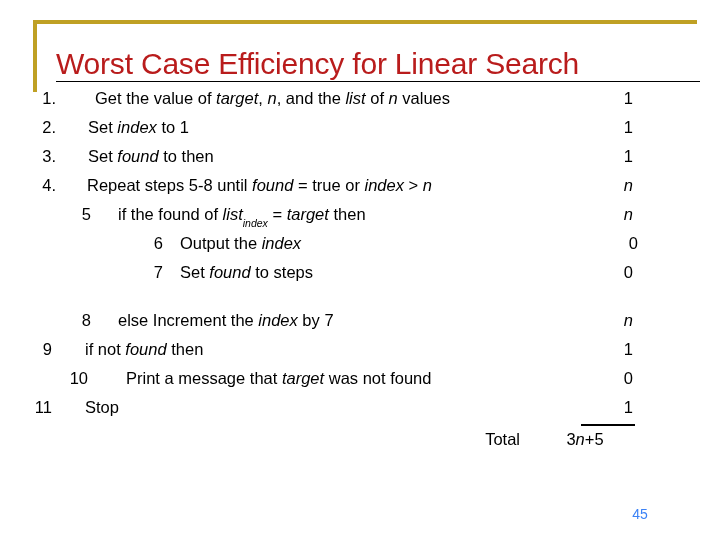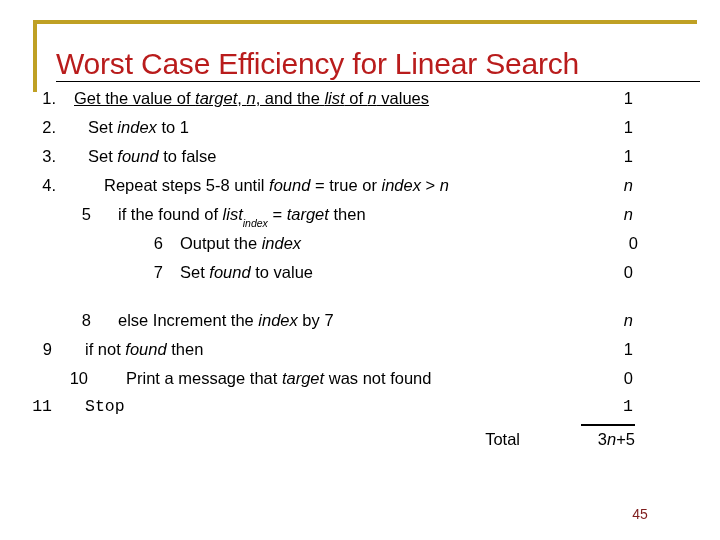--- a/index.html
+++ b/index.html
@@ -129,99 +129,99 @@
     width: 100px;
     text-align: right;
     font-size: 16.5px;
   }
 
   .total-value {
     position: absolute;
     left: 535px;
     top: 430px;
     width: 100px;
-    text-align: right;
+    text-align: center;
     font-size: 16.5px;
   }
 
   
   .page-number {
     position: absolute;
     left: 620px;
     top: 506px;
     width: 40px;
     text-align: center;
     font-size: 14px;
-    color: #7f1d1d;
+    color: #3b82f6;
   }
 </style>
 </head>
 <body>
 
 <div class="slide">
 
   <div class="frame-top"></div>
   <div class="frame-left"></div>
 
   <div class="title-rule"></div>
 
   <h1 class="slide-title">Worst Case Efficiency for Linear Search</h1>
 
   <div class="algo" id="algo-body">
       <div class="row" style="top: 0px;">
         <span class="num" style="left: -4px; width: 60px;">1.</span>
-        <span class="txt" style="left: 74px; text-decoration: underline;"><span>Get the value of </span><i>target</i><span>, </span><i>n</i><span>, and the </span><i>list</i><span> of </span><i>n</i><span> values</span></span>
+        <span class="txt" style="left: 95px;"><span>Get the value of </span><i>target</i><span>, </span><i>n</i><span>, and the </span><i>list</i><span> of </span><i>n</i><span> values</span></span>
         <span class="cost" style="left: 573px; width: 60px;">1</span>
       </div>
       <div class="row" style="top: 29px;">
         <span class="num" style="left: -4px; width: 60px;">2.</span>
         <span class="txt" style="left: 88px;"><span>Set </span><i>index</i><span> to 1</span></span>
         <span class="cost" style="left: 573px; width: 60px;">1</span>
       </div>
       <div class="row" style="top: 58px;">
         <span class="num" style="left: -4px; width: 60px;">3.</span>
-        <span class="txt" style="left: 88px;"><span>Set </span><i>found</i><span> to false</span></span>
+        <span class="txt" style="left: 88px;"><span>Set </span><i>found</i><span> to then</span></span>
         <span class="cost" style="left: 573px; width: 60px;">1</span>
       </div>
       <div class="row" style="top: 87px;">
         <span class="num" style="left: -4px; width: 60px;">4.</span>
-        <span class="txt" style="left: 104px; text-align: right;"><span>Repeat steps 5-8 until </span><i>found</i><span> = true or </span><i>index</i><span> &gt; </span><i>n</i></span>
+        <span class="txt" style="left: 87px; text-align: right;"><span>Repeat steps 5-8 until </span><i>found</i><span> = true or </span><i>index</i><span> &gt; </span><i>n</i></span>
         <span class="cost" style="left: 573px; width: 60px; font-style: italic;">n</span>
       </div>
       <div class="row" style="top: 116px;">
         <span class="num" style="left: 31px; width: 60px;">5</span>
         <span class="txt" style="left: 118px;"><span>if the found of </span><i>list</i><span class="sub">index</span><span> = </span><i>target</i><span> then</span></span>
         <span class="cost" style="left: 573px; width: 60px; font-style: italic;">n</span>
       </div>
       <div class="row" style="top: 145px;">
         <span class="num" style="left: 103px; width: 60px;">6</span>
         <span class="txt" style="left: 180px;"><span>Output the </span><i>index</i></span>
         <span class="cost" style="left: 578px; width: 60px;">0</span>
       </div>
       <div class="row" style="top: 174px;">
         <span class="num" style="left: 103px; width: 60px;">7</span>
-        <span class="txt" style="left: 180px;"><span>Set </span><i>found</i><span> to value</span></span>
+        <span class="txt" style="left: 180px;"><span>Set </span><i>found</i><span> to steps</span></span>
         <span class="cost" style="left: 573px; width: 60px;">0</span>
       </div>
       <div class="row" style="top: 222px;">
         <span class="num" style="left: 31px; width: 60px;">8</span>
         <span class="txt" style="left: 118px;"><span>else Increment the </span><i>index</i><span> by 7</span></span>
         <span class="cost" style="left: 573px; width: 60px; font-style: italic;">n</span>
       </div>
       <div class="row" style="top: 251px;">
         <span class="num" style="left: -8px; width: 60px;">9</span>
         <span class="txt" style="left: 85px;"><span>if not </span><i>found</i><span> then</span></span>
         <span class="cost" style="left: 573px; width: 60px;">1</span>
       </div>
       <div class="row" style="top: 280px;">
         <span class="num" style="left: 28px; width: 60px;">10</span>
         <span class="txt" style="left: 126px;"><span>Print a message that </span><i>target</i><span> was not found</span></span>
         <span class="cost" style="left: 573px; width: 60px;">0</span>
       </div>
-      <div class="row" style="top: 309px; font-family: Liberation Mono, monospace;">
+      <div class="row" style="top: 309px;">
         <span class="num" style="left: -8px; width: 60px;">11</span>
         <span class="txt" style="left: 85px;"><span>Stop</span></span>
         <span class="cost" style="left: 573px; width: 60px;">1</span>
       </div>
     </div>
 
   <div class="sum-rule"></div>
 
   <div class="total-label">Total</div>
 

